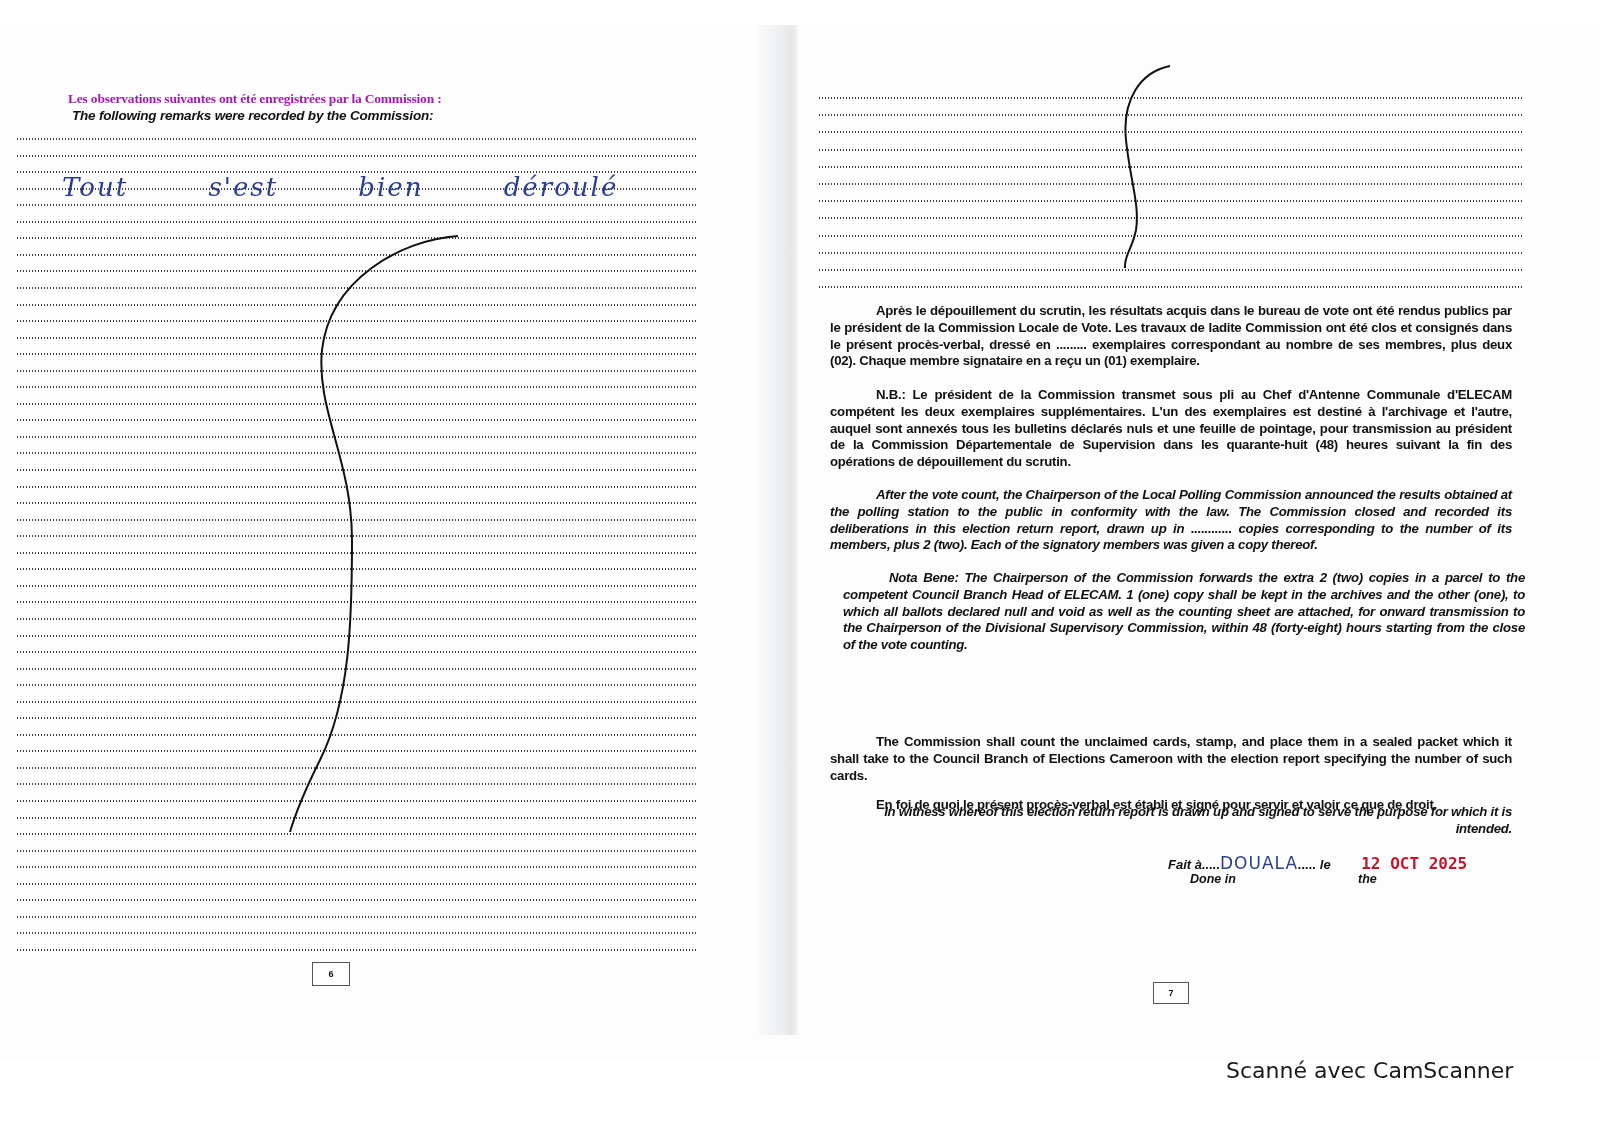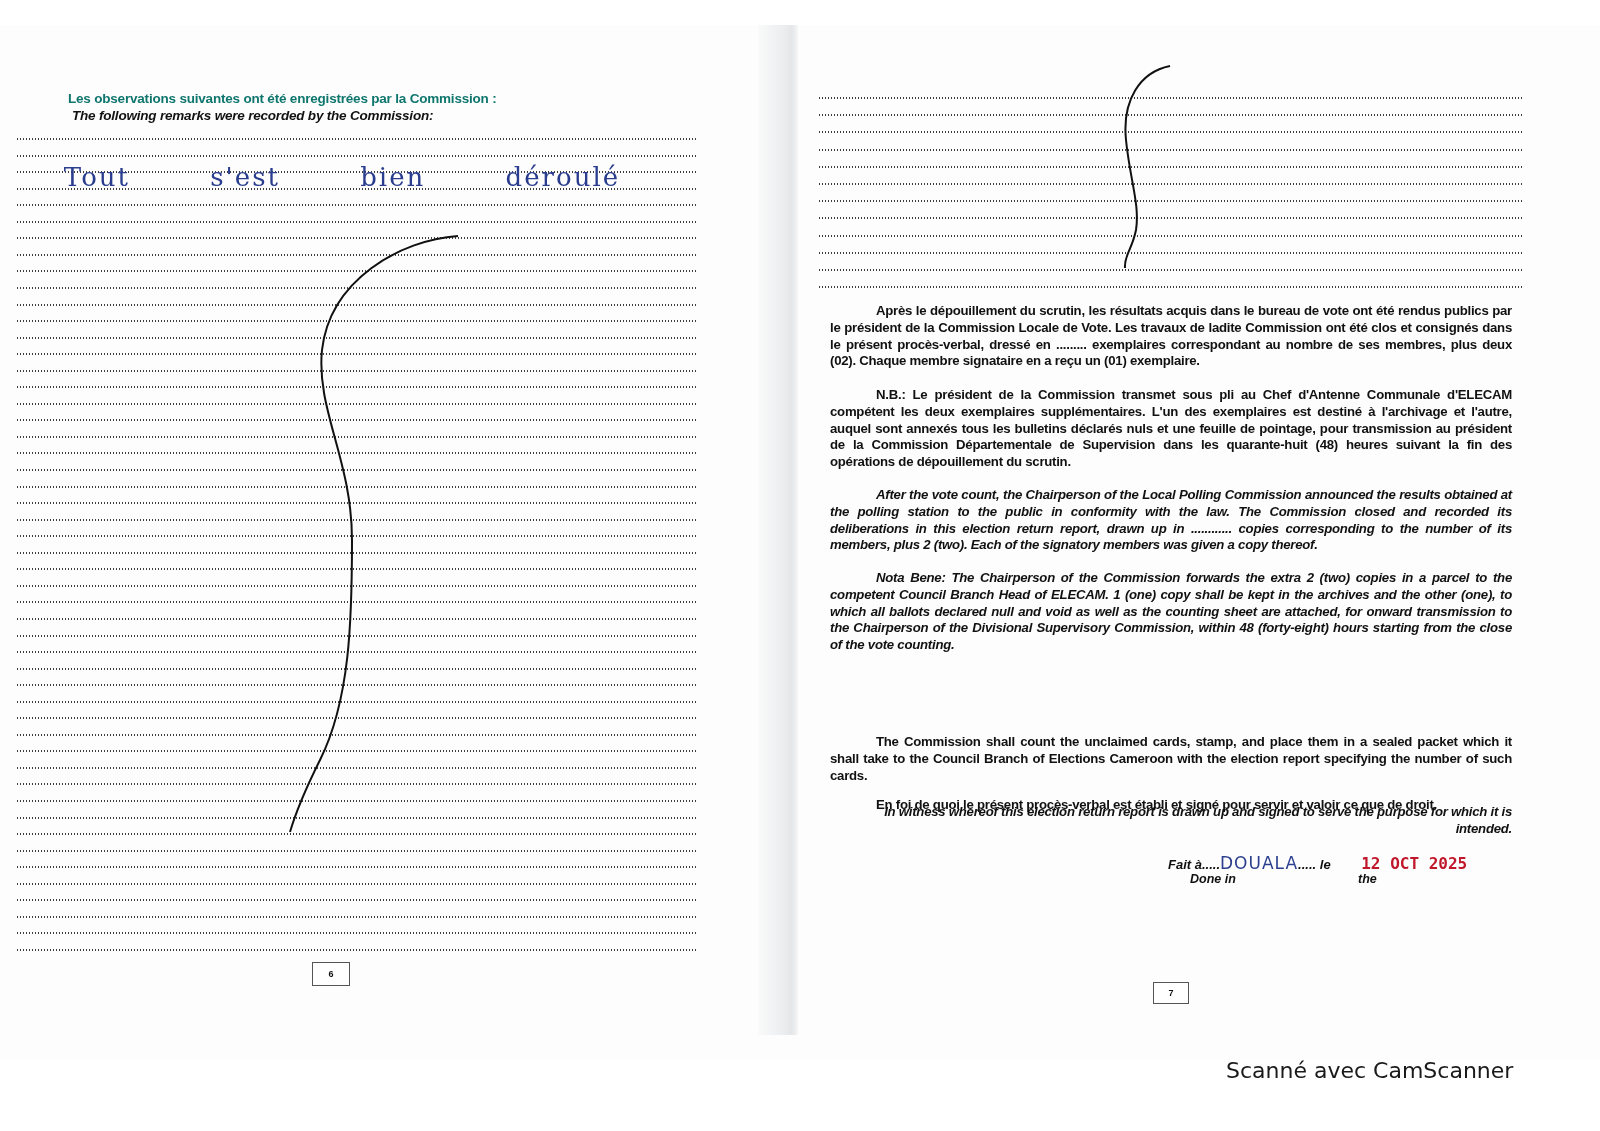--- a/index.html
+++ b/index.html
@@ -23,32 +23,32 @@
   .dotline {
     position: absolute; height: 2px;
     background-image: radial-gradient(circle, #1a1a1a 0.9px, transparent 1.1px);
     background-size: 3px 2px;
     background-repeat: repeat-x;
     opacity: 0.85;
   }
 
   .heading-fr {
     position: absolute; left: 68px; top: 91px;
-    font-family: Liberation Sans, sans-serif; font-size: 13.5px; font-weight: bold;
-    color: #0f766e; letter-spacing: -0.2px; white-space: nowrap;
+    font-family: Liberation Serif, serif; font-size: 13.5px; font-weight: bold;
+    color: #a21caf; letter-spacing: -0.2px; white-space: nowrap;
   }
   .heading-en {
     position: absolute; left: 72px; top: 108px;
     font-family: "Liberation Sans", sans-serif; font-size: 13.5px; font-weight: bold; font-style: italic;
     color: #111; letter-spacing: -0.2px; white-space: nowrap;
   }
   .handwriting {
-    position: absolute; left: 62px; top: 162px; width: 560px;
+    position: absolute; left: 62px; top: 172px; width: 560px;
     font-family: "DejaVu Serif", serif; font-size: 26px; color: #2a3d8f;
-    word-spacing: 70px; letter-spacing: 2px; white-space: nowrap; text-align: center;
+    word-spacing: 70px; letter-spacing: 2px; font-style: italic; white-space: nowrap;
   }
 
   .para {
     position: absolute; left: 830px; width: 682px;
     font-family: "Liberation Sans", sans-serif; font-size: 13.2px; line-height: 16.8px;
     color: #111; text-align: justify; font-weight: bold; letter-spacing: -0.25px;
   }
   .para.it { font-style: italic; }
   .para .indent { display: inline-block; width: 46px; }
   .para b { font-weight: bold; }
@@ -167,21 +167,21 @@
 
   <div class="para" style="top:303px;">
     <span class="indent"></span><span>Après le dépouillement du scrutin, les résultats acquis dans le bureau de vote ont été rendus publics par le président de la Commission Locale de Vote. Les travaux de ladite Commission ont été clos et consignés dans le présent procès-verbal, dressé en ......... exemplaires correspondant au nombre de ses membres, plus deux (02). Chaque membre signataire en a reçu un (01) exemplaire.</span>
   </div>
   <div class="para" style="top:387px;">
     <span class="indent"></span><b>N.B.:</b><span> Le président de la Commission transmet sous pli au Chef d'Antenne Communale d'ELECAM compétent les deux exemplaires supplémentaires. L'un des exemplaires est destiné à l'archivage et l'autre, auquel sont annexés tous les bulletins déclarés nuls et une feuille de pointage, pour transmission au président de la Commission Départementale de Supervision dans les quarante-huit (48) heures suivant la fin des opérations de dépouillement du scrutin.</span>
   </div>
   <div class="para it" style="top:487px;">
     <span class="indent"></span><span>After the vote count, the Chairperson of the Local Polling Commission announced the results obtained at the polling station to the public in conformity with the law. The Commission closed and recorded its deliberations in this election return report, drawn up in ............ copies corresponding to the number of its members, plus 2 (two). Each of the signatory members was given a copy thereof.</span>
   </div>
-  <div class="para it" style="top:570px;">
+  <div class="para it" style="top:570px;margin-left:13px;">
     <span class="indent"></span><b>Nota Bene</b><span>: The Chairperson of the Commission forwards the extra 2 (two) copies in a parcel to the competent Council Branch Head of ELECAM. 1 (one) copy shall be kept in the archives and the other (one), to which all ballots declared null and void as well as the counting sheet are attached, for onward transmission to the Chairperson of the Divisional Supervisory Commission, within 48 (forty-eight) hours starting from the close of the vote counting.</span>
   </div>
   <div class="para" style="top:734px;">
     <span class="indent"></span><span>The Commission shall count the unclaimed cards, stamp, and place them in a sealed packet which it shall take to the Council Branch of Elections Cameroon with the election report specifying the number of such cards.</span>
   </div>
   <div class="para" style="top:797px;">
     <span class="indent"></span><span>En foi de quoi le présent procès-verbal est établi et signé pour servir et valoir ce que de droit.</span>
   </div>
   <div class="para it" style="top:804px; text-align:right;">
     <span class="indent"></span><span>In witness whereof this election return report is drawn up and signed to serve the purpose for which it is intended.</span>

